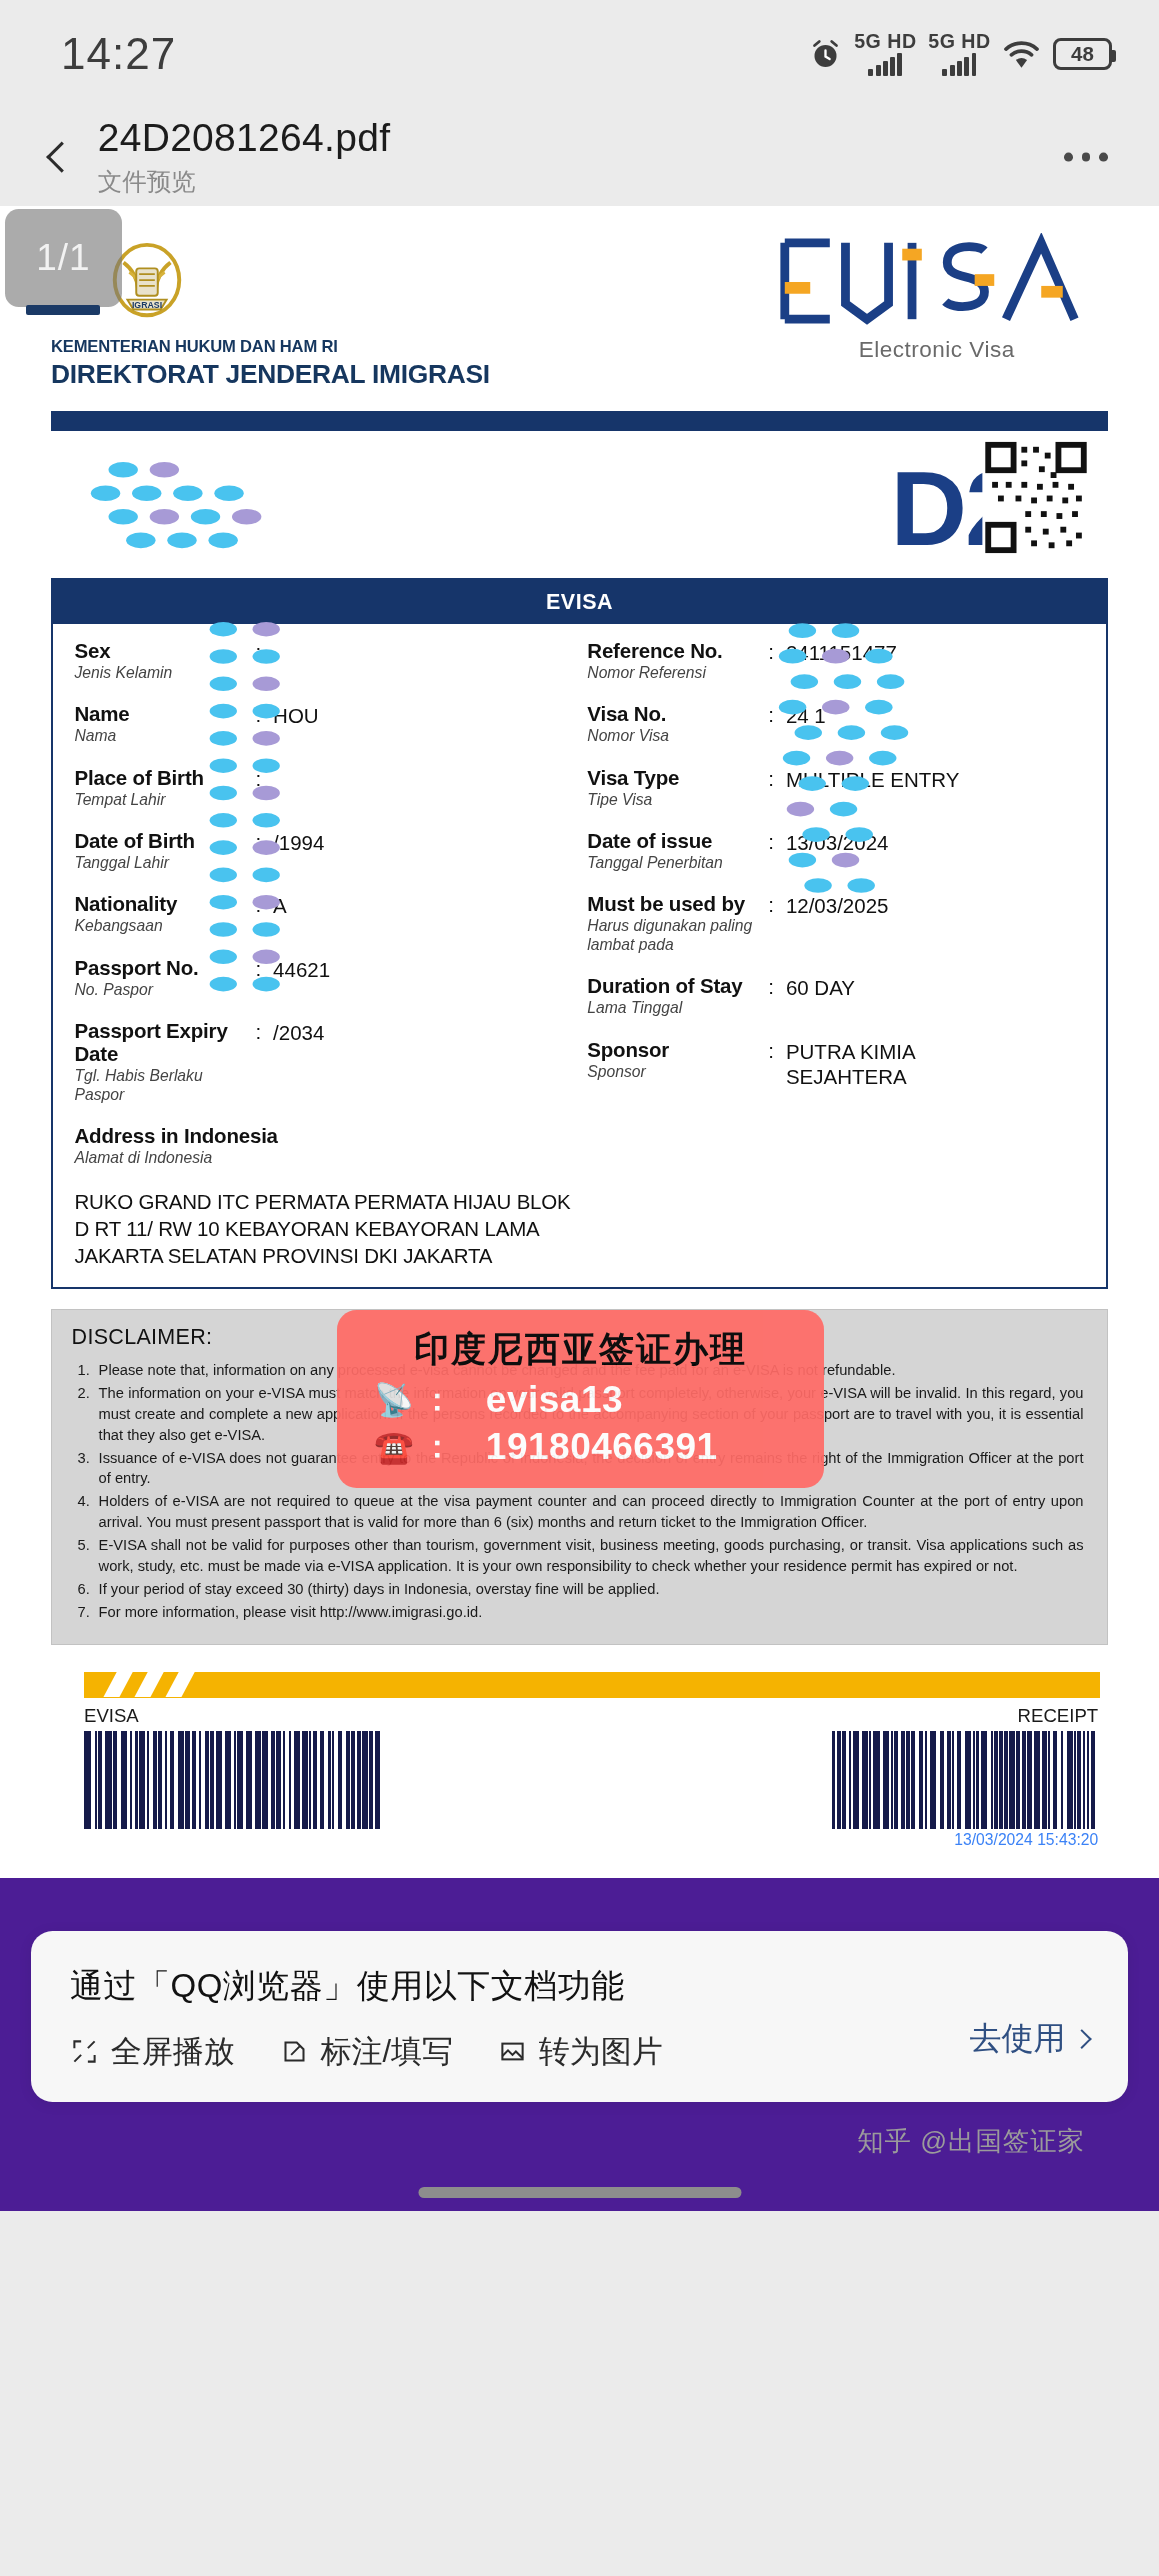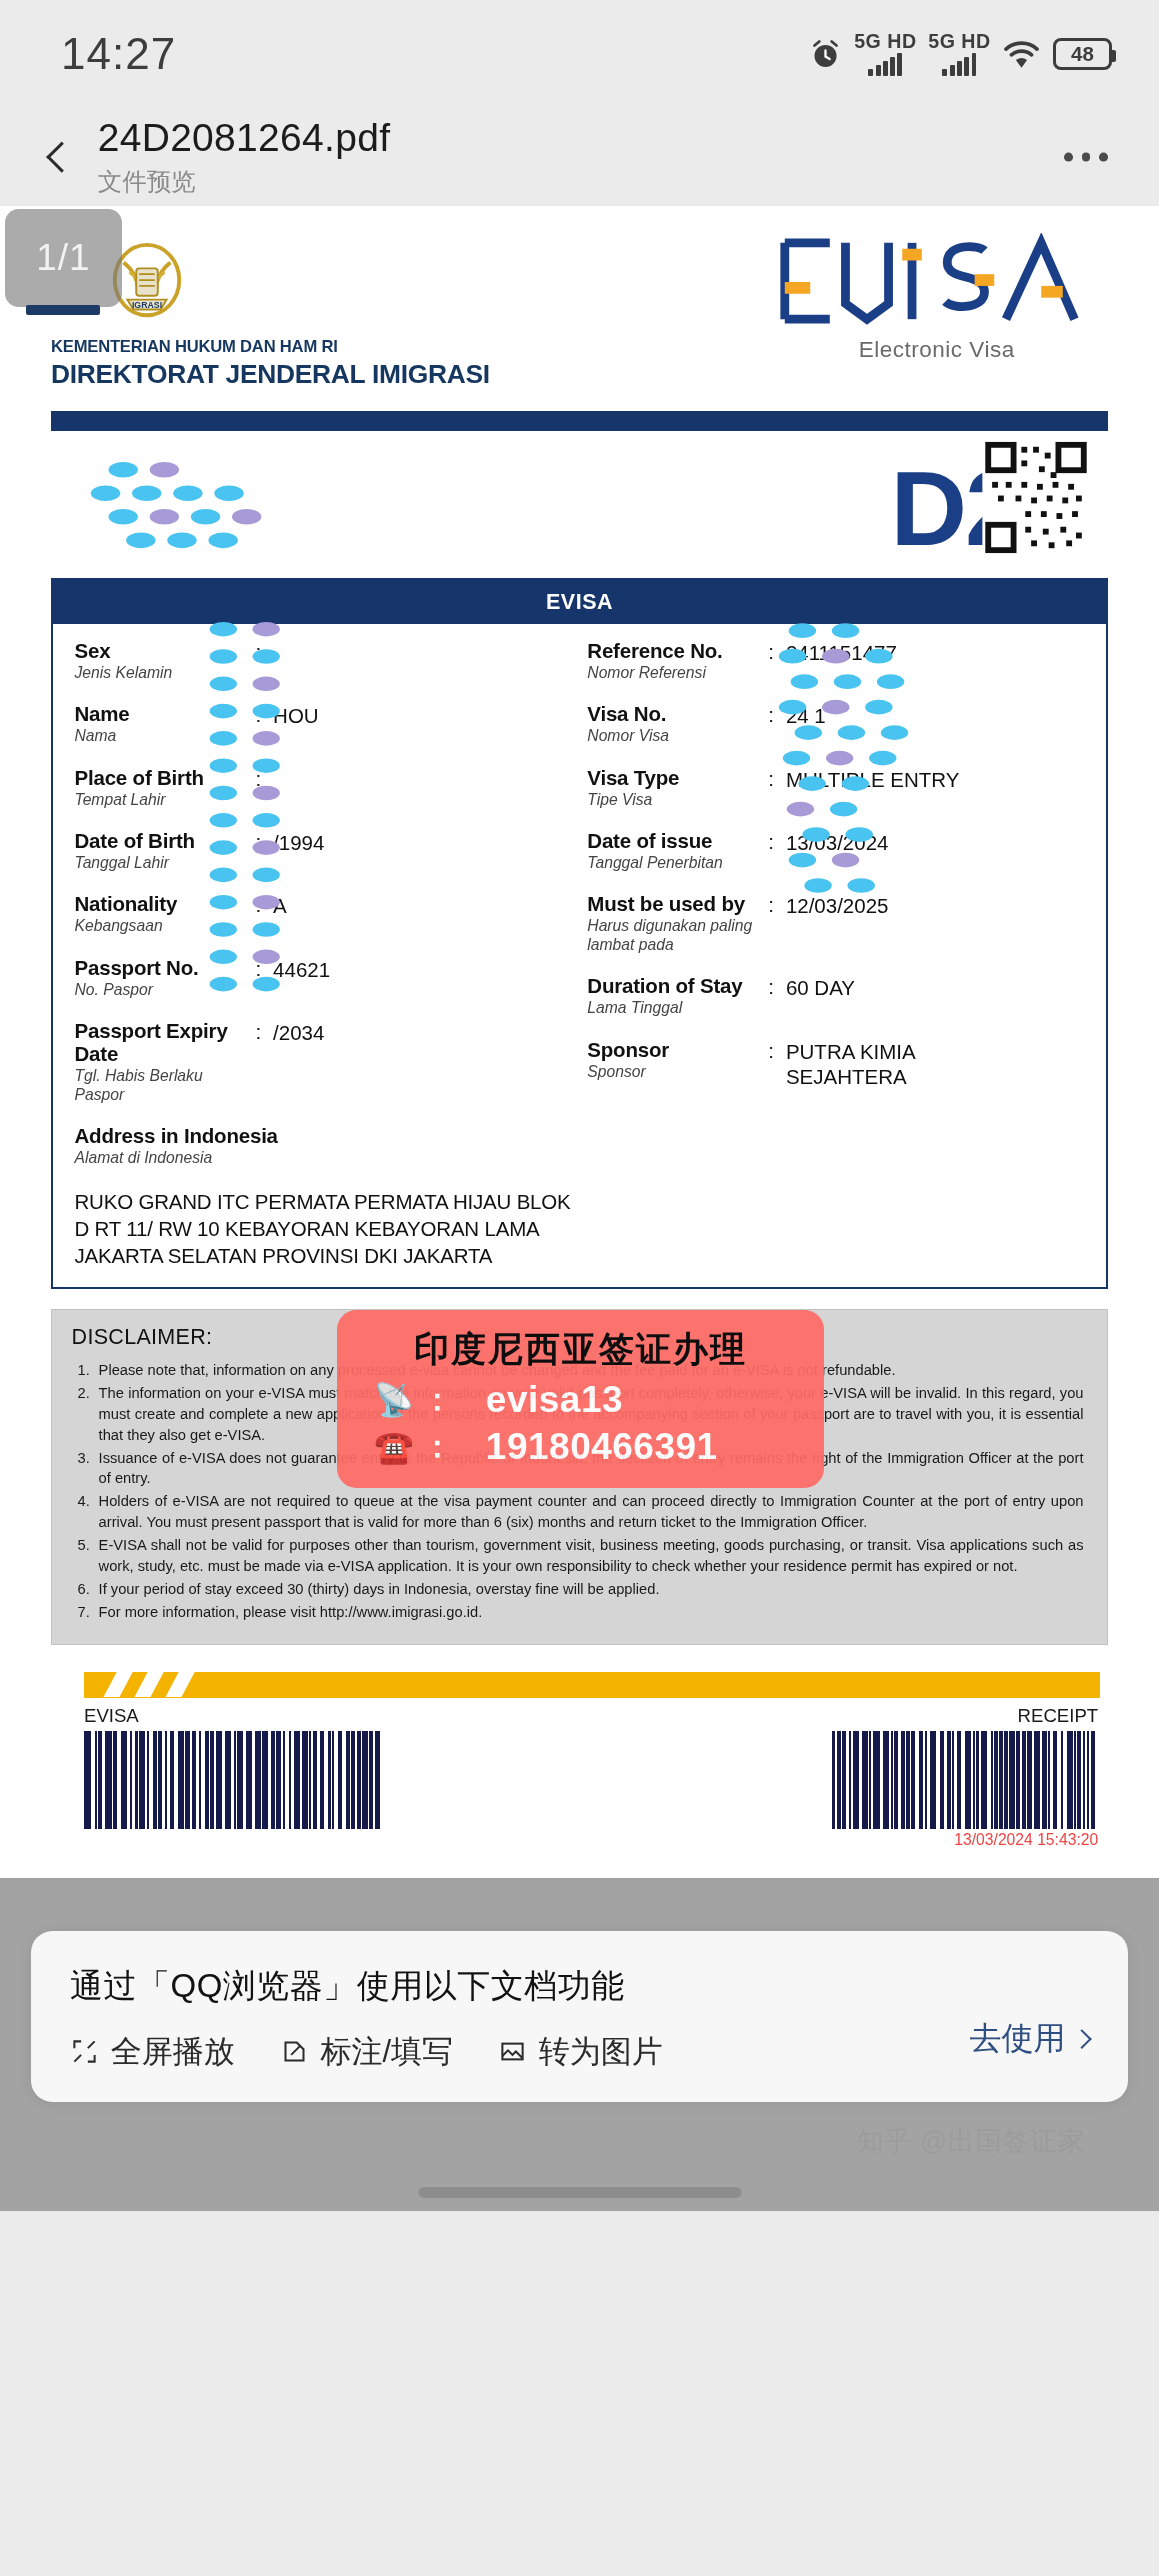--- a/index.html
+++ b/index.html
@@ -187,24 +187,24 @@
   .barcode-sec { margin-top: 27px; }
   .yellow-bar-wrap { position: relative; height: 25.4px; }
   .ybar { position:absolute; left:33px; right: 7.8px; top: 0; height: 25.4px; background: #f5b301; }
   .ystripe { position:absolute; top:0; height:25.4px; background:#fff; transform: skewX(-28deg); }
   .bc-row { display: flex; justify-content: space-between; align-items: flex-start; margin-top: 7.8px;}
   .bc { padding-left: 33px; }
   .bc.right { padding-left: 0; padding-right: 9.8px; text-align: right;}
   .bc-label { font-size: 18.6px; color: #1a1a1a; margin-bottom: 3.9px; }
   .bars-img { height: 98px; display: flex; gap: 0; align-items: stretch;}
   .bars-img i { display:block; background: #151a4a; }
-  .bc-time { font-size: 15.7px; color:#ef4444; margin-top: 2px;}
-
-  
-  .bottom-area { position: relative; background: #a3a3a3; height: 333px; }
+  .bc-time { font-size: 15.7px; color:#3b82f6; margin-top: 2px;}
+
+  
+  .bottom-area { position: relative; background: #4c1d95; height: 333px; }
   .sheet {
     position: absolute; left: 31px; right: 31px; top: 53px;
     background: #f7f7f7; border-radius: 21.5px;
     padding: 33px 39px 29px 39px;
     box-shadow: 0 2px 13.7px rgba(0,0,0,.08);
   }
   .sheet-title { font-size: 33px; color: #121212; letter-spacing: 0.5px; }
   .sheet-actions { display: flex; align-items: center; gap: 45px; margin-top: 21.5px; }
   .act { display:flex; align-items:center; gap: 11.7px; font-size: 31px; color: #2b2b2b; }
   .act-ico { width: 29px; height: 29px; flex:none; display:flex; align-items:center; justify-content:center;}

